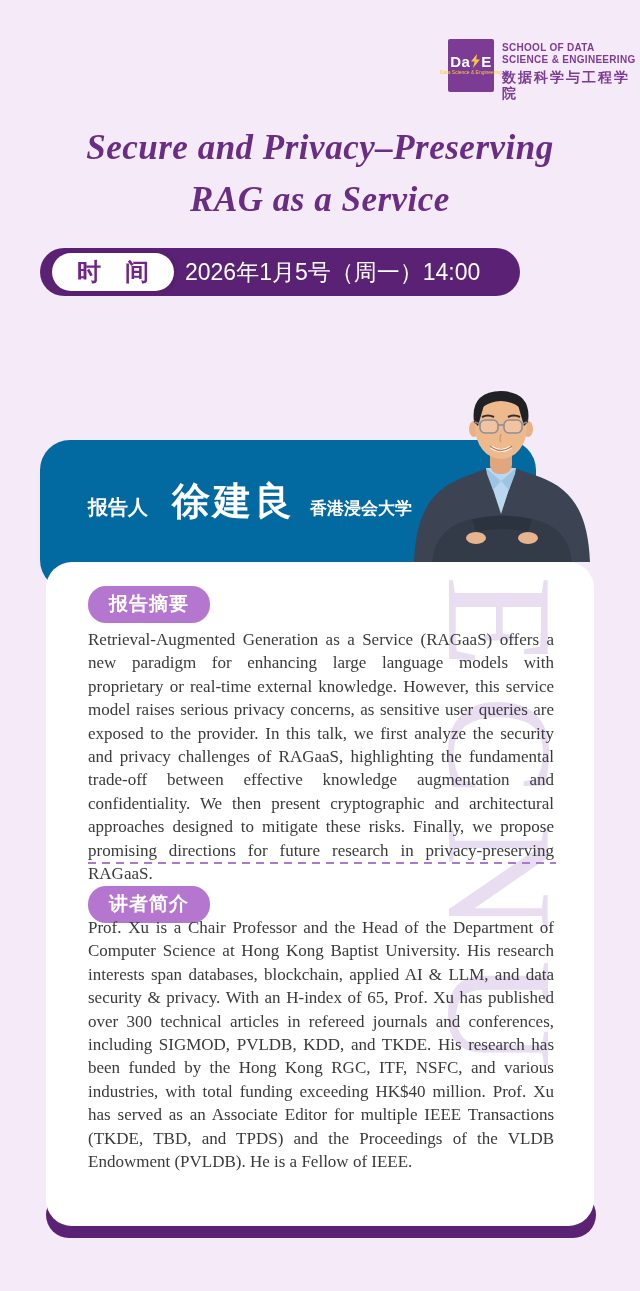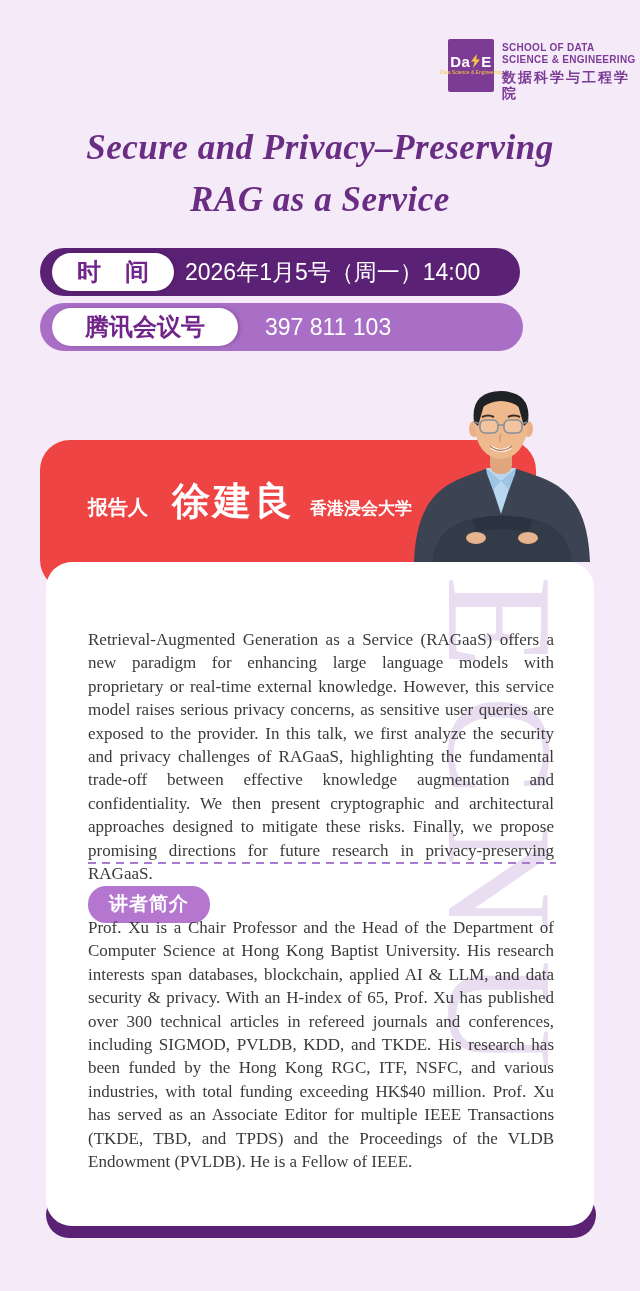--- a/index.html
+++ b/index.html
@@ -38,21 +38,21 @@
     box-shadow:2px 0 4px rgba(60,10,80,.25);
   }
   .row-time .info-label{ width:122px; }
   .row-meeting .info-label{ width:186px; }
   .info-value{ position:absolute; top:0; line-height:48px; color:#fff; font-size:23px; }
   .row-time .info-value{ left:145px; }
   .row-meeting .info-value{ left:225px; }
   
   .header-band{
     position:absolute; left:40px; top:440px; width:496px; height:150px;
-    background:#ef4444; border-radius:30px; z-index:0;
+    background:#0369a1; border-radius:30px; z-index:0;
   }
   .speaker-line{ position:absolute; left:48px; top:36px; display:flex; align-items:baseline; color:#fff; white-space:nowrap; }
   .speaker-line .role{ font-size:20px; font-weight:bold; }
   .speaker-line .name{ font-family:"Liberation Serif", serif; font-size:38px; font-weight:bold; letter-spacing:3px; margin-left:24px; }
   .speaker-line .affil{ font-family:"Liberation Serif", serif; font-size:17px; font-weight:bold; margin-left:15px; }
   .photo{ position:absolute; left:404px; top:386px; z-index:1; }
   .bottom-bar{
     position:absolute; left:46px; top:1192px; width:550px; height:46px;
     background:#5B2175; border-radius:26px; z-index:0;
   }
@@ -112,24 +112,20 @@
   <h1 class="title">
     <div>Secure and Privacy–Preserving</div>
     <div>RAG as a Service</div>
   </h1>
 
   <div class="info-row row-time">
     <div class="info-label">时　间</div>
     <div class="info-value">2026年1月5号（周一）14:00</div>
   </div>
 
-  <div class="info-row row-meeting">
-    <div class="info-label">腾讯会议号</div>
-    <div class="info-value">397 811 103</div>
-  </div>
 
   <div class="header-band">
     <div class="speaker-line">
       <span class="role">报告人</span>
       <span class="name">徐建良</span>
       <span class="affil">香港浸会大学</span>
     </div>
   </div>
 
   <div class="bottom-bar"></div>
@@ -167,20 +163,21 @@
     <path d="M76 38 L71 36 M118 38 L123 36" stroke="#8A8F98" stroke-width="1.6"></path>
 
     <path d="M97 48 Q95 54 97 56" stroke="#D69A72" stroke-width="1.5" fill="none"></path>
     <path d="M87 61 Q97 68 107 61" stroke="#FFFFFF" stroke-width="3" fill="none"></path>
     <path d="M86 60 Q97 69 108 60" stroke="#B5805E" stroke-width="1.4" fill="none"></path>
   </svg>
 
   <div class="card">
     <div class="watermark">ECNU</div>
 
+    <div class="badge badge-abstract">报告摘要</div>
     <p class="para para-abstract">Retrieval-Augmented Generation as a Service (RAGaaS) offers a new paradigm for enhancing large language models with proprietary or real-time external knowledge. However, this service model raises serious privacy concerns, as sensitive user queries are exposed to the provider. In this talk, we first analyze the security and privacy challenges of RAGaaS, highlighting the fundamental trade-off between effective knowledge augmentation and confidentiality. We then present cryptographic and architectural approaches designed to mitigate these risks. Finally, we propose promising directions for future research in privacy-preserving RAGaaS.</p>
 
     <div class="divider"></div>
 
     <div class="badge badge-bio">讲者简介</div>
     <p class="para para-bio">Prof. Xu is a Chair Professor and the Head of the Department of Computer Science at Hong Kong Baptist University. His research interests span databases, blockchain, applied AI &amp; LLM, and data security &amp; privacy. With an H-index of 65, Prof. Xu has published over 300 technical articles in refereed journals and conferences, including SIGMOD, PVLDB, KDD, and TKDE. His research has been funded by the Hong Kong RGC, ITF, NSFC, and various industries, with total funding exceeding HK$40 million. Prof. Xu has served as an Associate Editor for multiple IEEE Transactions (TKDE, TBD, and TPDS) and the Proceedings of the VLDB Endowment (PVLDB). He is a Fellow of IEEE.</p>
   </div>
 
 </div>
 

